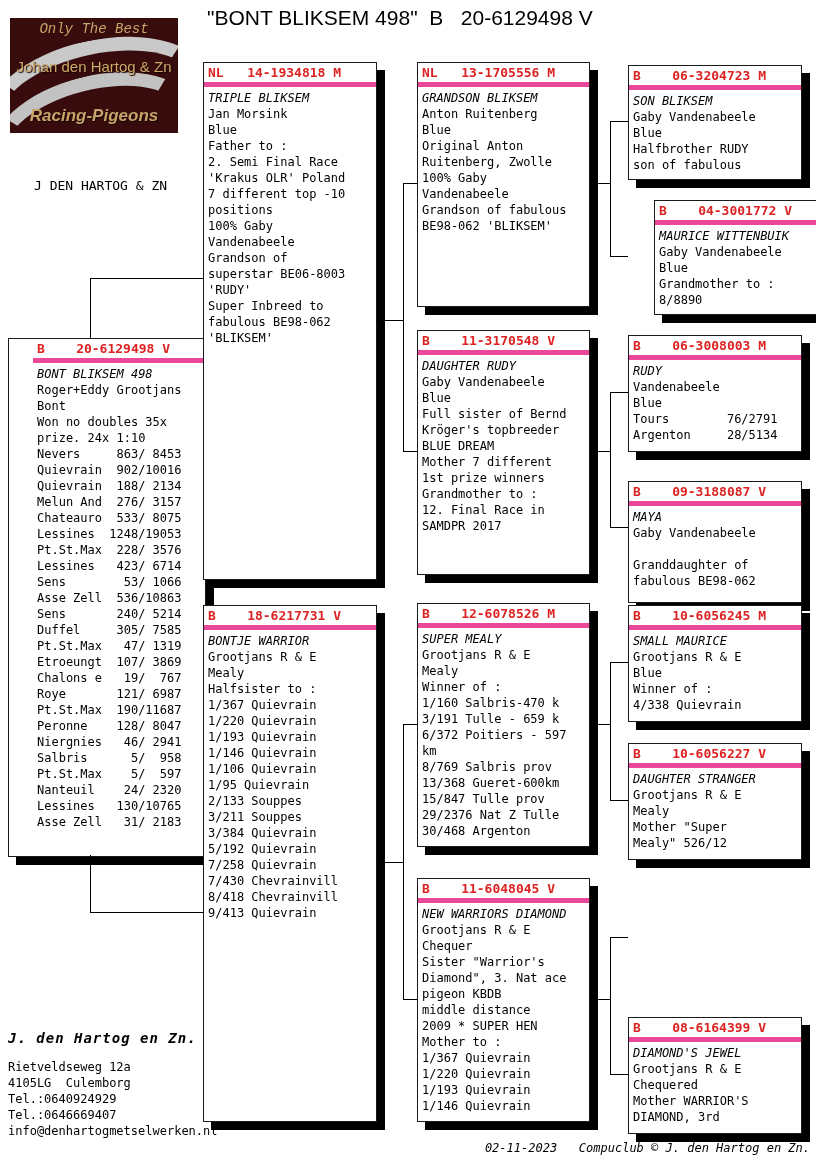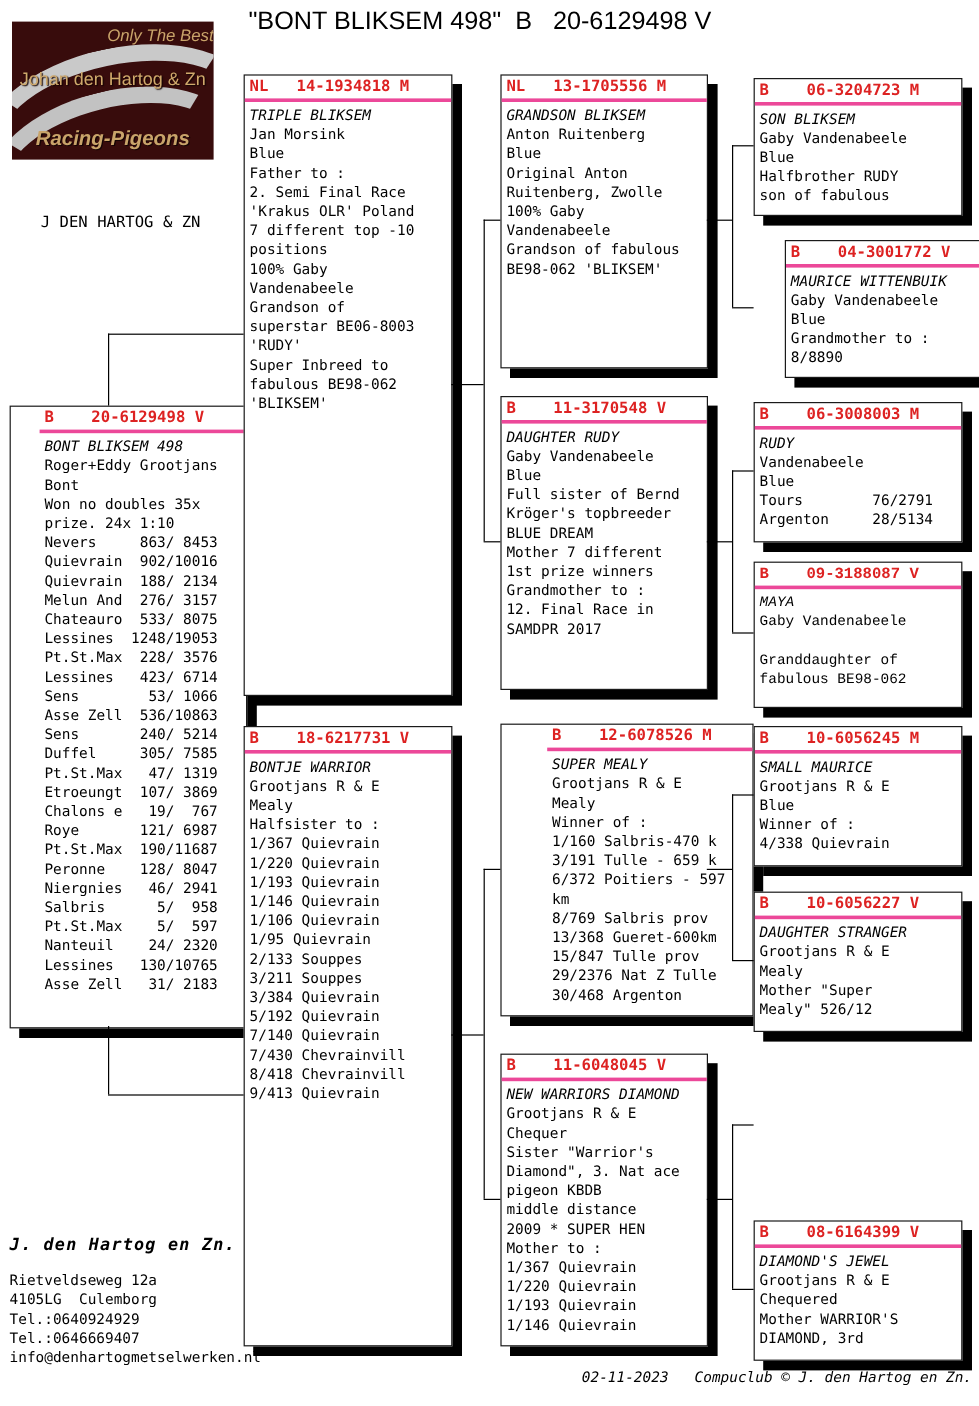--- a/index.html
+++ b/index.html
@@ -12,35 +12,35 @@
     font-family:"Liberation Sans", sans-serif; font-size:21px; color:#000;
   }
   
   .logo { position:absolute; left:10px; top:18px; width:168px; height:115px;
           background:#380c0c; overflow:hidden; }
   .swoosh { position:absolute; border:14px solid transparent; border-radius:50%; }
   .swoosh1 { width:200px; height:95px; left:-25px; top:22px; transform:rotate(-12deg);
              border-top-color:#c9c9c9; }
   .swoosh2 { width:180px; height:85px; left:-20px; top:58px; transform:rotate(-14deg);
              border-top-color:#c2c2c2; }
-  .logo-top { position:absolute; top:3px; left:0; width:100%; text-align:right;
-              font-family:Liberation Sans, sans-serif; font-style:italic; font-size:14px;
+  .logo-top { position:absolute; top:3px; left:0; width:100%; text-align:center;
+              font-family:Liberation Mono, monospace; font-style:italic; font-size:14px;
               color:#c9a46a; }
   .logo-mid { position:absolute; top:40px; left:0; width:100%; text-align:center;
               font-family:"Liberation Sans", sans-serif; font-size:15px; color:#cfa96b;
               text-shadow:1px 1px 1px #150404; }
   .logo-bot { position:absolute; bottom:7px; left:0; width:100%; text-align:center;
               font-family:"Liberation Sans", sans-serif; font-weight:bold;
               font-style:italic; font-size:17px; color:#c9a46a;
               text-shadow:1px 1px 0 #150404; }
   .owner-label { position:absolute; left:34px; top:178px; font-size:13px; white-space:pre; }
   
   .pbox { position:absolute; background:#fff; border:1px solid #1a1a1a;
           box-shadow:8px 8px 0 #000; }
-  .band { height:19px; line-height:19px; border-bottom:3px solid #ec4899;
+  .band { height:19px; line-height:19px; border-bottom:5px solid #ec4899;
           color:#dd2222; font-weight:bold; font-size:13px; padding-left:4px;
           white-space:pre; }
   .pname { font-style:italic; margin-top:3px; }
   .pname, .bline { font-size:12px; line-height:16px; padding-left:4px; white-space:pre; }
   
   .cl { position:absolute; background:#000; }
   
   .contact-head { position:absolute; left:8px; top:1030px; font-weight:bold;
                   font-size:14px; letter-spacing:1px; white-space:pre;font-style:italic; }
   .contact { position:absolute; left:8px; top:1059px; }
@@ -132,21 +132,21 @@
         <div class="bline">1/367 Quievrain</div>
         <div class="bline">1/220 Quievrain</div>
         <div class="bline">1/193 Quievrain</div>
         <div class="bline">1/146 Quievrain</div>
         <div class="bline">1/106 Quievrain</div>
         <div class="bline">1/95 Quievrain</div>
         <div class="bline">2/133 Souppes</div>
         <div class="bline">3/211 Souppes</div>
         <div class="bline">3/384 Quievrain</div>
         <div class="bline">5/192 Quievrain</div>
-        <div class="bline">7/140 Quievrain</div>
+        <div class="bline">7/258 Quievrain</div>
         <div class="bline">7/430 Chevrainvill</div>
         <div class="bline">8/418 Chevrainvill</div>
         <div class="bline">9/413 Quievrain</div>
       </div>
   </div>
 
   <div class="pbox" style="left:417px; top:62px; width:171px; height:243px;">
     <div class="band">NL   13-1705556 M</div>
     <div class="pname">GRANDSON BLIKSEM</div>
     <div>
@@ -171,21 +171,21 @@
         <div class="bline">Kröger's topbreeder</div>
         <div class="bline">BLUE DREAM</div>
         <div class="bline">Mother 7 different</div>
         <div class="bline">1st prize winners</div>
         <div class="bline">Grandmother to :</div>
         <div class="bline">12. Final Race in</div>
         <div class="bline">SAMDPR 2017</div>
       </div>
   </div>
 
-  <div class="pbox" style="left:417px; top:603px; width:171px; height:242px;padding-left:38px;">
+  <div class="pbox" style="left:417px; top:603px; width:171px; height:242px;">
     <div class="band">B    12-6078526 M</div>
     <div class="pname">SUPER MEALY</div>
     <div>
         <div class="bline">Grootjans R &amp; E</div>
         <div class="bline">Mealy</div>
         <div class="bline">Winner of :</div>
         <div class="bline">1/160 Salbris-470 k</div>
         <div class="bline">3/191 Tulle - 659 k</div>
         <div class="bline">6/372 Poitiers - 597</div>
         <div class="bline">km</div>
@@ -242,21 +242,21 @@
     <div class="band">B    06-3008003 M</div>
     <div class="pname">RUDY</div>
     <div>
         <div class="bline">Vandenabeele</div>
         <div class="bline">Blue</div>
         <div class="bline">Tours        76/2791</div>
         <div class="bline">Argenton     28/5134</div>
       </div>
   </div>
 
-  <div class="pbox" style="left:628px; top:468px; width:172px; height:120px;font-family:Liberation Mono, monospace;">
+  <div class="pbox" style="left:628px; top:481px; width:172px; height:120px;">
     <div class="band">B    09-3188087 V</div>
     <div class="pname">MAYA</div>
     <div>
         <div class="bline">Gaby Vandenabeele</div>
         <div class="bline">&nbsp;</div>
         <div class="bline">Granddaughter of</div>
         <div class="bline">fabulous BE98-062</div>
       </div>
   </div>
 

